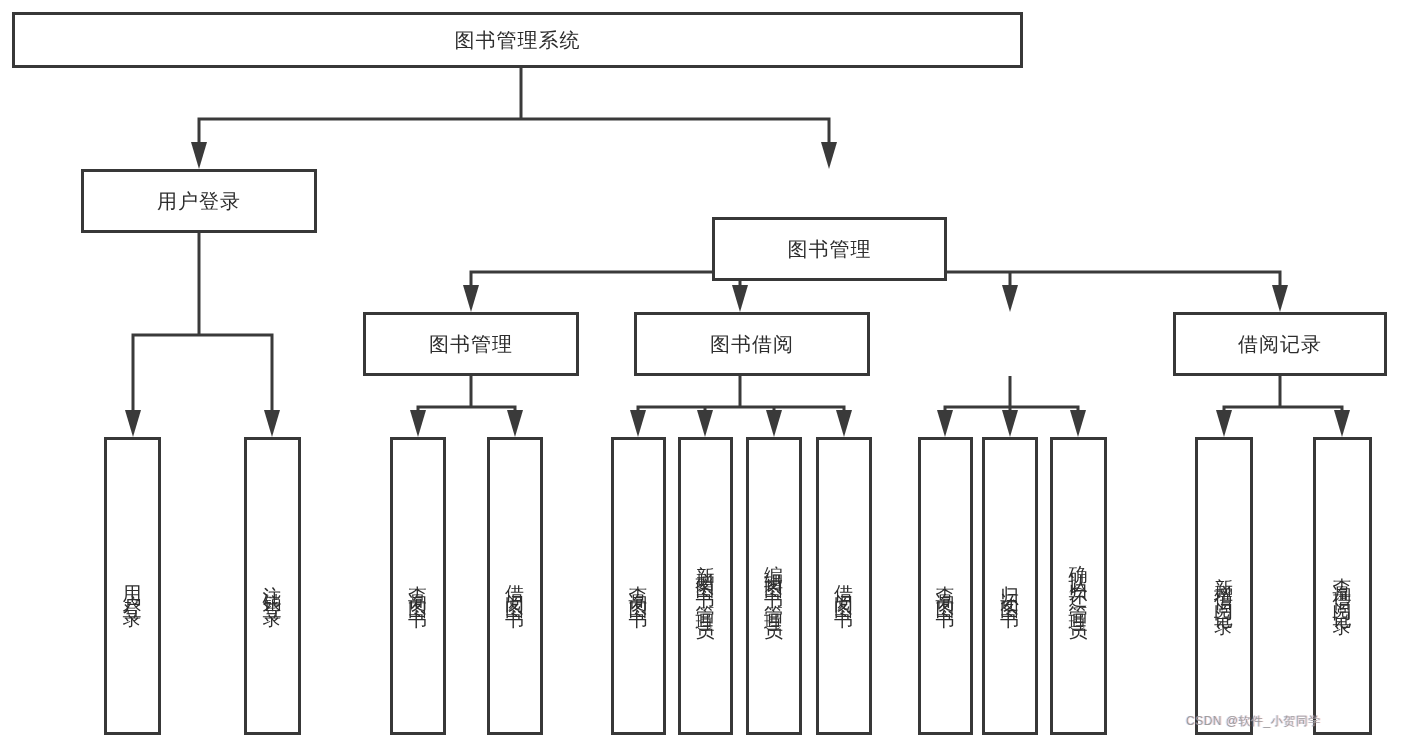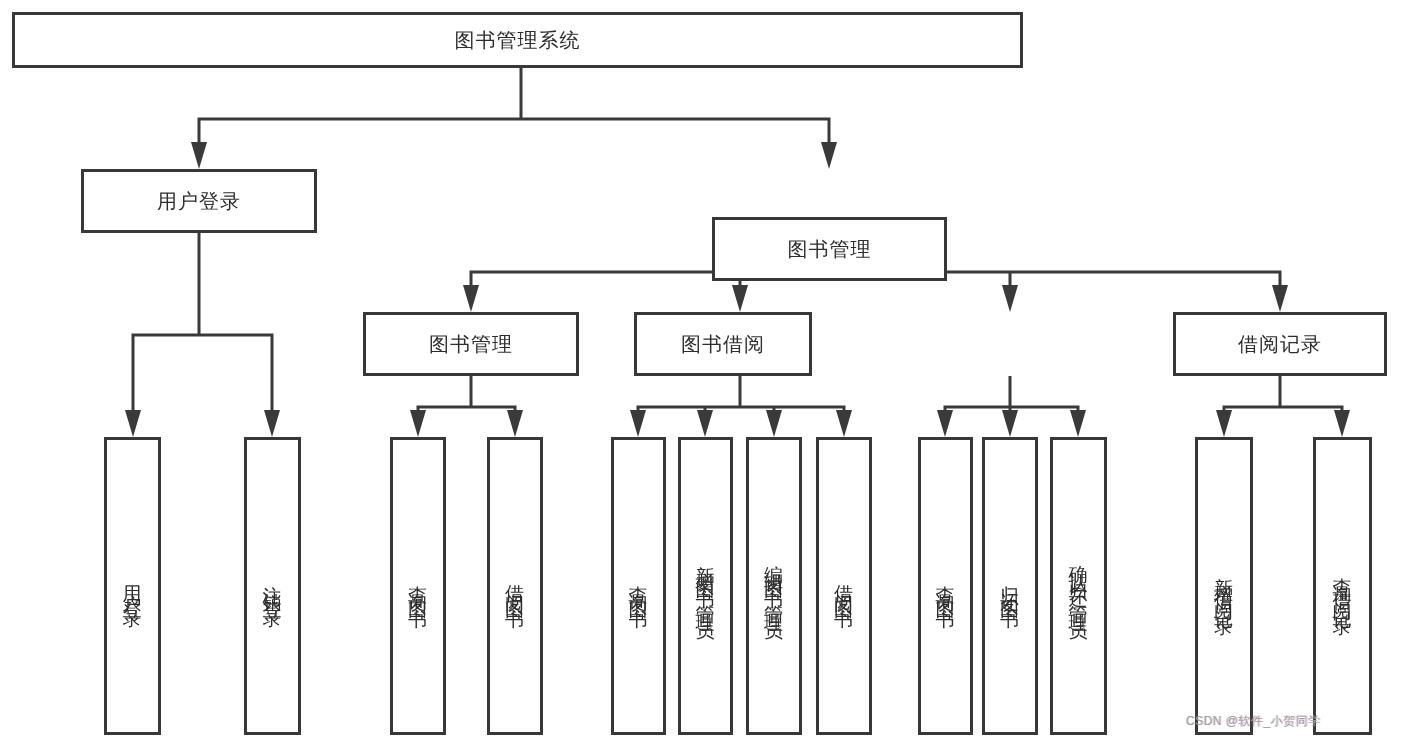--- a/index.html
+++ b/index.html
@@ -100,21 +100,21 @@
       <path d="M1342,437 L1334,410 L1350,410 Z"></path>
     </g>
   </svg>
 
   <div class="box h-box" style="left:12px; top:12px; width:1011px; height:56px;">图书管理系统</div>
 
   <div class="box h-box" style="left:81px; top:169px; width:236px; height:64px;">用户登录</div>
   <div class="box h-box" style="left:712px; top:169px; width:235px; height:64px;margin-top:48px;">图书管理</div>
 
   <div class="box h-box" style="left:363px; top:312px; width:216px; height:64px;">图书管理</div>
-  <div class="box h-box" style="left:634px; top:312px; width:178px; height:64px;">图书借阅</div>
+  <div class="box h-box" style="left:634px; top:312px; width:236px; height:64px;">图书借阅</div>
   <div class="box h-box" style="left:1173px; top:312px; width:214px; height:64px;">借阅记录</div>
 
   <div class="box v-box" style="left:104px; width:57px;">
     <span class="vtext">用户登录</span>
   </div>
   <div class="box v-box" style="left:244px; width:57px;">
     <span class="vtext">注销登录</span>
   </div>
 
   <div class="box v-box" style="left:390px; width:56px;">

